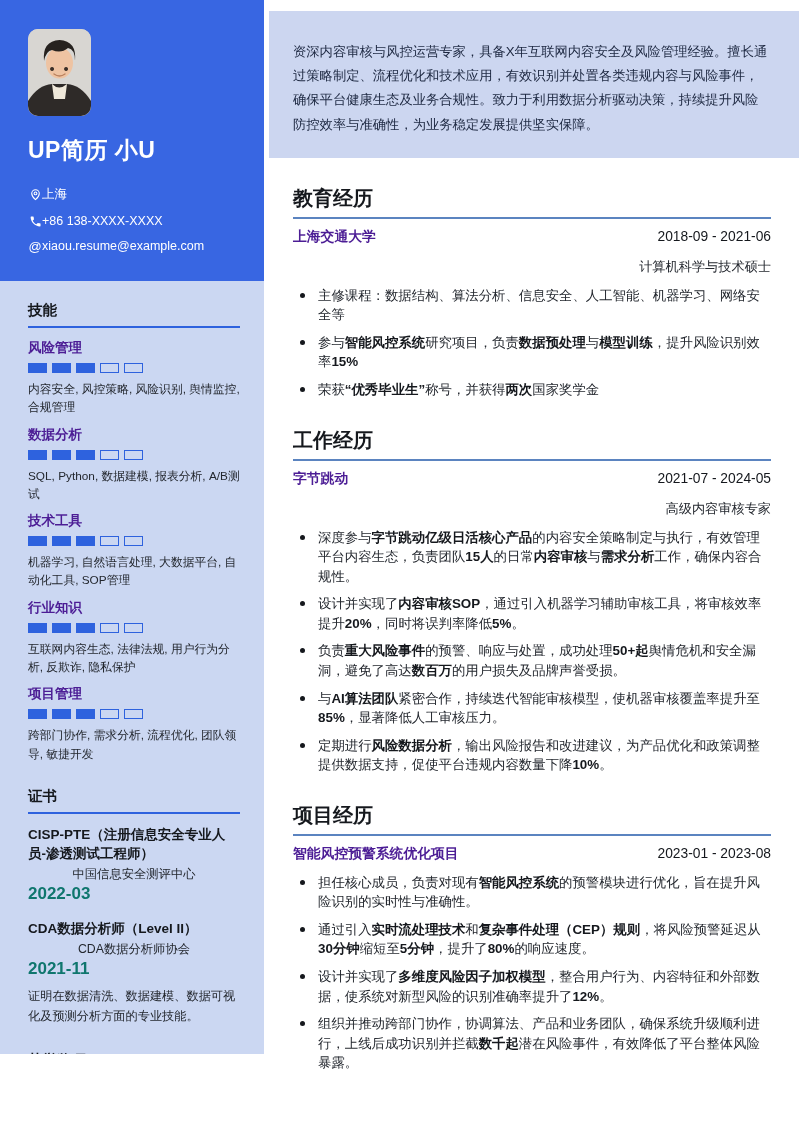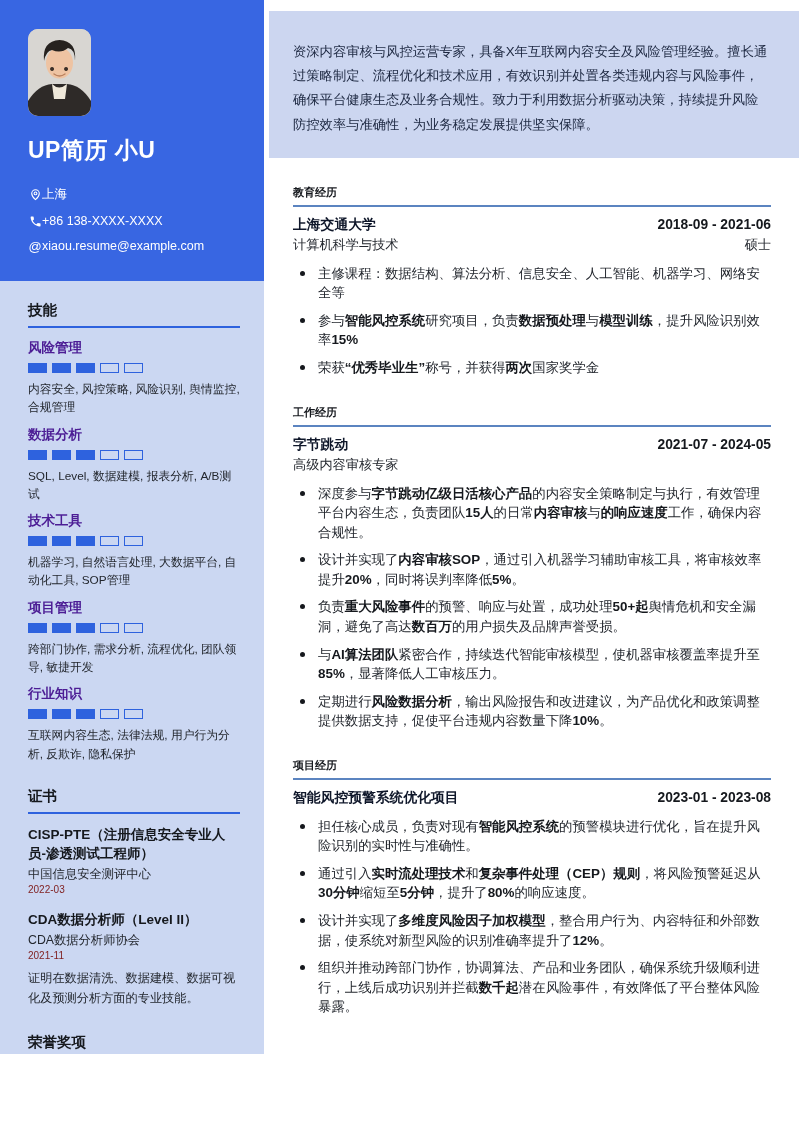--- a/index.html
+++ b/index.html
@@ -23,33 +23,33 @@
   .side-h2 { font-size:14.5px; font-weight:700; color:#15181d; padding-bottom:6px; border-bottom:2px solid #2E62DE; margin-bottom:11px; }
   .side-section { margin-bottom:24px; }
   .skill { margin-bottom:9px; }
   .skill-name { font-size:13.5px; font-weight:700; color:#4c1d95; margin-bottom:6px; }
   .squares { display:flex; gap:5px; margin-bottom:7px; }
   .sq { width:19px; height:10px; border:1.5px solid #2E62DE; background:transparent; }
   .sq.filled { background:#2E62DE; }
   .skill-desc { font-size:11.8px; line-height:1.55; color:#23272e; }
   .cred { margin-bottom:15px; }
   .cred-name { font-size:13.5px; font-weight:700; line-height:1.45; color:#15181d; }
-  .cred-org { font-size:12.3px; color:#23272e; margin-top:2px; }
-  .cred-date { font-size:10px; font-weight:400; color:#7f1d1d; margin-top:1px; }
+  .cred-org { font-size:12.3px; color:#23272e; margin-top:2px;text-align:center; }
+  .cred-date { font-size:17px; font-weight:700; color:#0f766e; margin-top:1px; }
   .cred-desc { font-size:12.2px; line-height:1.72; color:#23272e; margin-top:7px; }
 
   
   .main { position:absolute; left:269px; top:11px; width:530px; height:1130px; background:#ffffff; }
   .summary { background:#CCD6F0; padding:29px 29px 21px 24px; font-size:13.3px; line-height:1.82; color:#1c2740; }
   .content { padding:0 28px 0 24px; }
-  .sec-h2 { margin-top:27px; font-size:11px; font-weight:700; color:#15181d; padding-bottom:5px; border-bottom:2px solid #5B84C0; }
+  .sec-h2 { margin-top:27px; font-size:20px; font-weight:700; color:#15181d; padding-bottom:5px; border-bottom:2px solid #5B84C0; }
   .entry-head { display:flex; justify-content:space-between; align-items:baseline; margin-top:9px; }
-  .entry-name { font-size:13.8px; font-weight:700; color:#0f172a; }
-  .entry-date { font-size:13.8px; font-weight:700; color:#15181d; white-space:nowrap; }
-  .entry-sub { display:flex; justify-content:space-between; font-size:13.2px; color:#23272e; margin-top:2px; }
+  .entry-name { font-size:13.8px; font-weight:700; color:#4c1d95; }
+  .entry-date { font-size:13.8px; font-weight:400; color:#15181d; white-space:nowrap; }
+  .entry-sub { display:flex; justify-content:flex-end; font-size:13.2px; color:#23272e; margin-top:12px; }
   .bullets { list-style:none; margin-top:10px; }
   .bullets li { display:flex; gap:13px; font-size:13.4px; line-height:1.46; color:#23272e; margin-bottom:8px; padding-left:7px; }
   .bullets li .dot { width:5px; height:5px; border-radius:50%; background:#15181d; flex:none; margin-top:7px; }
   .bullets b { font-weight:700; color:#15181d; }
 </style>
 </head>
 <body>
 
 <div class="page">
 
@@ -115,57 +115,57 @@
 
             <div class="skill">
               <div class="skill-name">数据分析</div>
               <div class="squares">
                 <span class="sq filled"></span>
                 <span class="sq filled"></span>
                 <span class="sq filled"></span>
                 <span class="sq"></span>
                 <span class="sq"></span>
               </div>
-              <div class="skill-desc">SQL, Level, 数据建模, 报表分析, A/B测试</div>
+              <div class="skill-desc">SQL, Python, 数据建模, 报表分析, A/B测试</div>
             </div>
 
             <div class="skill">
               <div class="skill-name">技术工具</div>
               <div class="squares">
                 <span class="sq filled"></span>
                 <span class="sq filled"></span>
                 <span class="sq filled"></span>
                 <span class="sq"></span>
                 <span class="sq"></span>
               </div>
               <div class="skill-desc">机器学习, 自然语言处理, 大数据平台, 自动化工具, SOP管理</div>
             </div>
 
             <div class="skill">
+              <div class="skill-name">行业知识</div>
+              <div class="squares">
+                <span class="sq filled"></span>
+                <span class="sq filled"></span>
+                <span class="sq filled"></span>
+                <span class="sq"></span>
+                <span class="sq"></span>
+              </div>
+              <div class="skill-desc">互联网内容生态, 法律法规, 用户行为分析, 反欺诈, 隐私保护</div>
+            </div>
+
+            <div class="skill">
               <div class="skill-name">项目管理</div>
               <div class="squares">
                 <span class="sq filled"></span>
                 <span class="sq filled"></span>
                 <span class="sq filled"></span>
                 <span class="sq"></span>
                 <span class="sq"></span>
               </div>
               <div class="skill-desc">跨部门协作, 需求分析, 流程优化, 团队领导, 敏捷开发</div>
-            </div>
-
-            <div class="skill">
-              <div class="skill-name">行业知识</div>
-              <div class="squares">
-                <span class="sq filled"></span>
-                <span class="sq filled"></span>
-                <span class="sq filled"></span>
-                <span class="sq"></span>
-                <span class="sq"></span>
-              </div>
-              <div class="skill-desc">互联网内容生态, 法律法规, 用户行为分析, 反欺诈, 隐私保护</div>
             </div>
           </div>
       </section>
 
       <section class="side-section">
         <h2 class="side-h2">证书</h2>
         <div>
 
             <div class="cred">
               <div class="cred-name">CISP-PTE（注册信息安全专业人员-渗透测试工程师）</div>
@@ -231,21 +231,21 @@
           <span class="entry-date">2021-07 - 2024-05</span>
         </div>
         <div class="entry-sub">
           <span>高级内容审核专家</span>
           <span></span>
         </div>
         <ul class="bullets">
 
             <li>
               <span class="dot"></span>
-              <span><span>深度参与</span><b>字节跳动亿级日活核心产品</b><span>的内容安全策略制定与执行，有效管理平台内容生态，负责团队</span><b>15人</b><span>的日常</span><b>内容审核</b><span>与</span><b>的响应速度</b><span>工作，确保内容合规性。</span></span>
+              <span><span>深度参与</span><b>字节跳动亿级日活核心产品</b><span>的内容安全策略制定与执行，有效管理平台内容生态，负责团队</span><b>15人</b><span>的日常</span><b>内容审核</b><span>与</span><b>需求分析</b><span>工作，确保内容合规性。</span></span>
             </li>
 
             <li>
               <span class="dot"></span>
               <span><span>设计并实现了</span><b>内容审核SOP</b><span>，通过引入机器学习辅助审核工具，将审核效率提升</span><b>20%</b><span>，同时将误判率降低</span><b>5%</b><span>。</span></span>
             </li>
 
             <li>
               <span class="dot"></span>
               <span><span>负责</span><b>重大风险事件</b><span>的预警、响应与处置，成功处理</span><b>50+起</b><span>舆情危机和安全漏洞，避免了高达</span><b>数百万</b><span>的用户损失及品牌声誉受损。</span></span>

